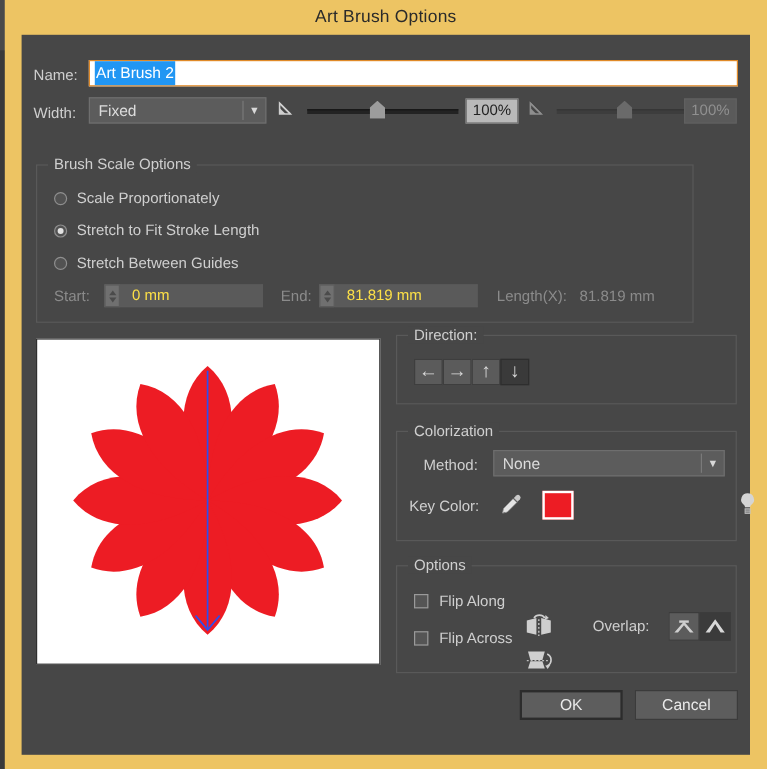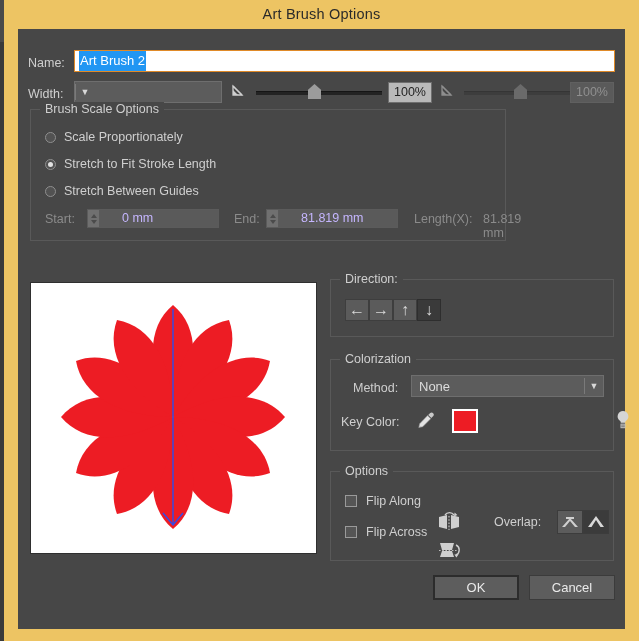--- a/index.html
+++ b/index.html
@@ -101,21 +101,21 @@
   .spin-arrows{
     width:13px;background:#707070;border:1px solid #5b5b5b;
     box-sizing:border-box;display:flex;flex-direction:column;
     align-items:center;justify-content:center;gap:2px;
   }
   .spin-arrows i{display:block;width:0;height:0;}
   .spin-arrows i.up{border-left:3px solid transparent;border-right:3px solid transparent;border-bottom:4px solid #4b4b4b;}
   .spin-arrows i.dn{border-left:3px solid transparent;border-right:3px solid transparent;border-top:4px solid #4b4b4b;}
   .spin-input{
     background:#5a5a5a;border:1px solid #5b5b5b;border-left:none;
-    color:#c4b5fd;font-size:12.5px;line-height:17px;padding-left:22px;
+    color:#fde047;font-size:12.5px;line-height:17px;padding-left:10px;
     box-sizing:border-box;
   }
 
   
   .pctbox{
     position:absolute;box-sizing:border-box;
     background:#b9b9b9;border:1px solid #6f6f6f;
     color:#222;font-size:12.5px;text-align:center;
     line-height:19px;height:21px;width:44px;
   }
@@ -185,20 +185,21 @@
 
   <div id="dialog-body" style="background: rgb(71, 71, 71);">
 
     <span class="lbl" style="position:absolute;left:10px;top:27px;">Name:</span>
     <div class="txtfield" style="left:56px;top:21px;width:541px;height:22px;line-height:20px;">
       <span class="sel-text" style="margin-left:4px;display:inline-block;">Art Brush 2</span>
     </div>
 
     <span class="lbl" style="position:absolute;left:10px;top:58px;">Width:</span>
     <div class="combo" style="left:56px;top:52px;width:148px;height:22px;">
+      <span class="combo-val">Fixed</span>
       <span class="combo-sep"></span>
       <span class="combo-arrow">▼</span>
     </div>
 
     <svg style="position:absolute;left:212px;top:53px;" width="20" height="20" viewBox="0 0 20 20">
       <path d="M3 4 L3 13 L12 13 Z" fill="none" stroke="#cfcfcf" stroke-width="1.3"></path>
       <path d="M3 4 L12 13" stroke="#cfcfcf" stroke-width="1.3"></path>
       <path d="M3 8 L8 13 L3 13 Z" fill="#cfcfcf"></path>
     </svg>
     <div class="slider" style="left:238px;top:54px;width:126px;">
@@ -211,21 +212,21 @@
       <path d="M3 4 L3 13 L12 13 Z" fill="none" stroke="#8e8e8e" stroke-width="1.3"></path>
       <path d="M3 4 L12 13" stroke="#8e8e8e" stroke-width="1.3"></path>
       <path d="M3 8 L8 13 L3 13 Z" fill="#8e8e8e"></path>
     </svg>
     <div class="slider dim" style="left:446px;top:54px;width:115px;">
       <div class="track"></div>
       <div class="knob" style="left:50px;"></div>
     </div>
     <div class="pctbox dim" style="left:552px;top:53px;">100%</div>
 
-    <div class="group-box" style="left:12px;top:80px;width:476px;height:132px;">
+    <div class="group-box" style="left:12px;top:108px;width:548px;height:132px;">
       <span class="group-title">Brush Scale Options</span>
 
       <div class="radio-row" style="left:14px;top:20px;text-align:center;">
         <span class="radio"></span>
         <span class="lbl">Scale Proportionately</span>
       </div>
 
       <div class="radio-row" style="left:14px;top:47px;">
         <span class="radio on"></span>
         <span class="lbl">Stretch to Fit Stroke Length</span>

